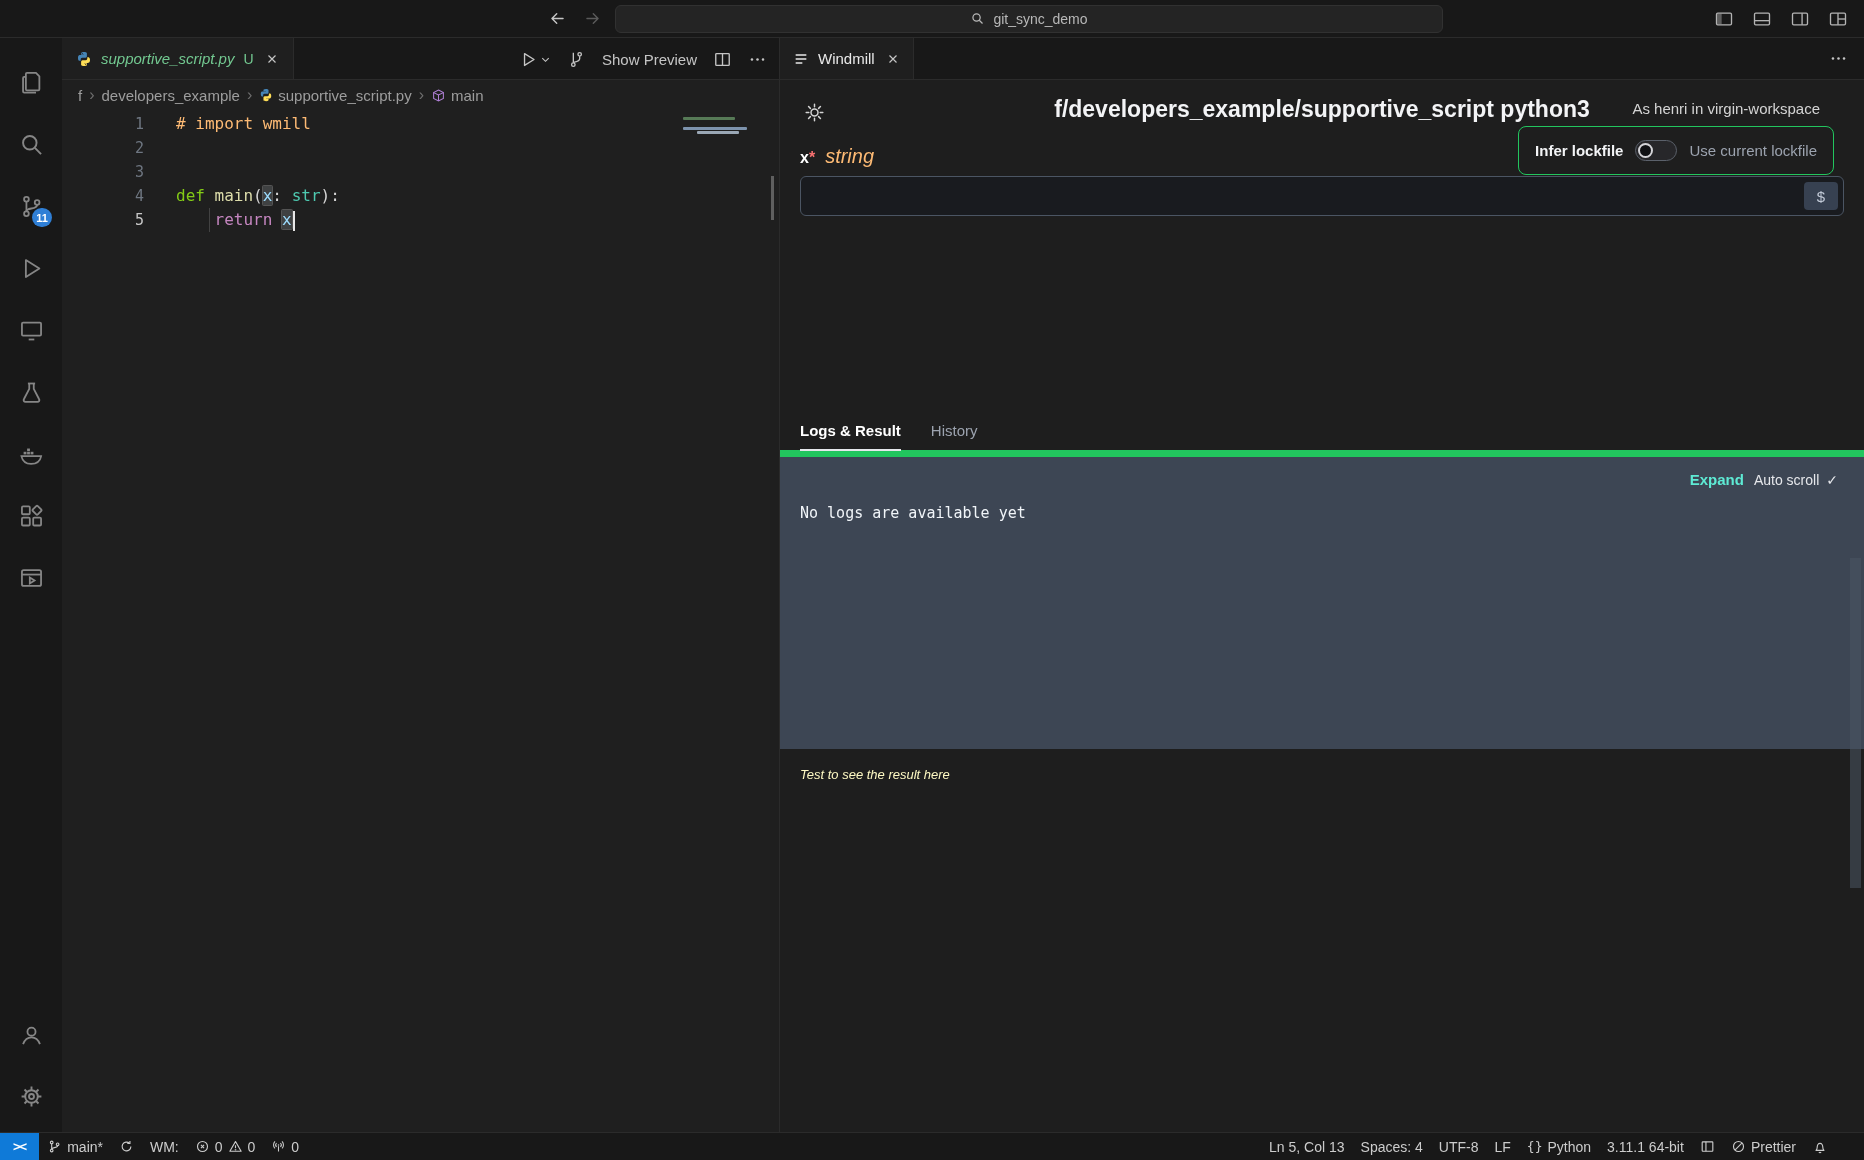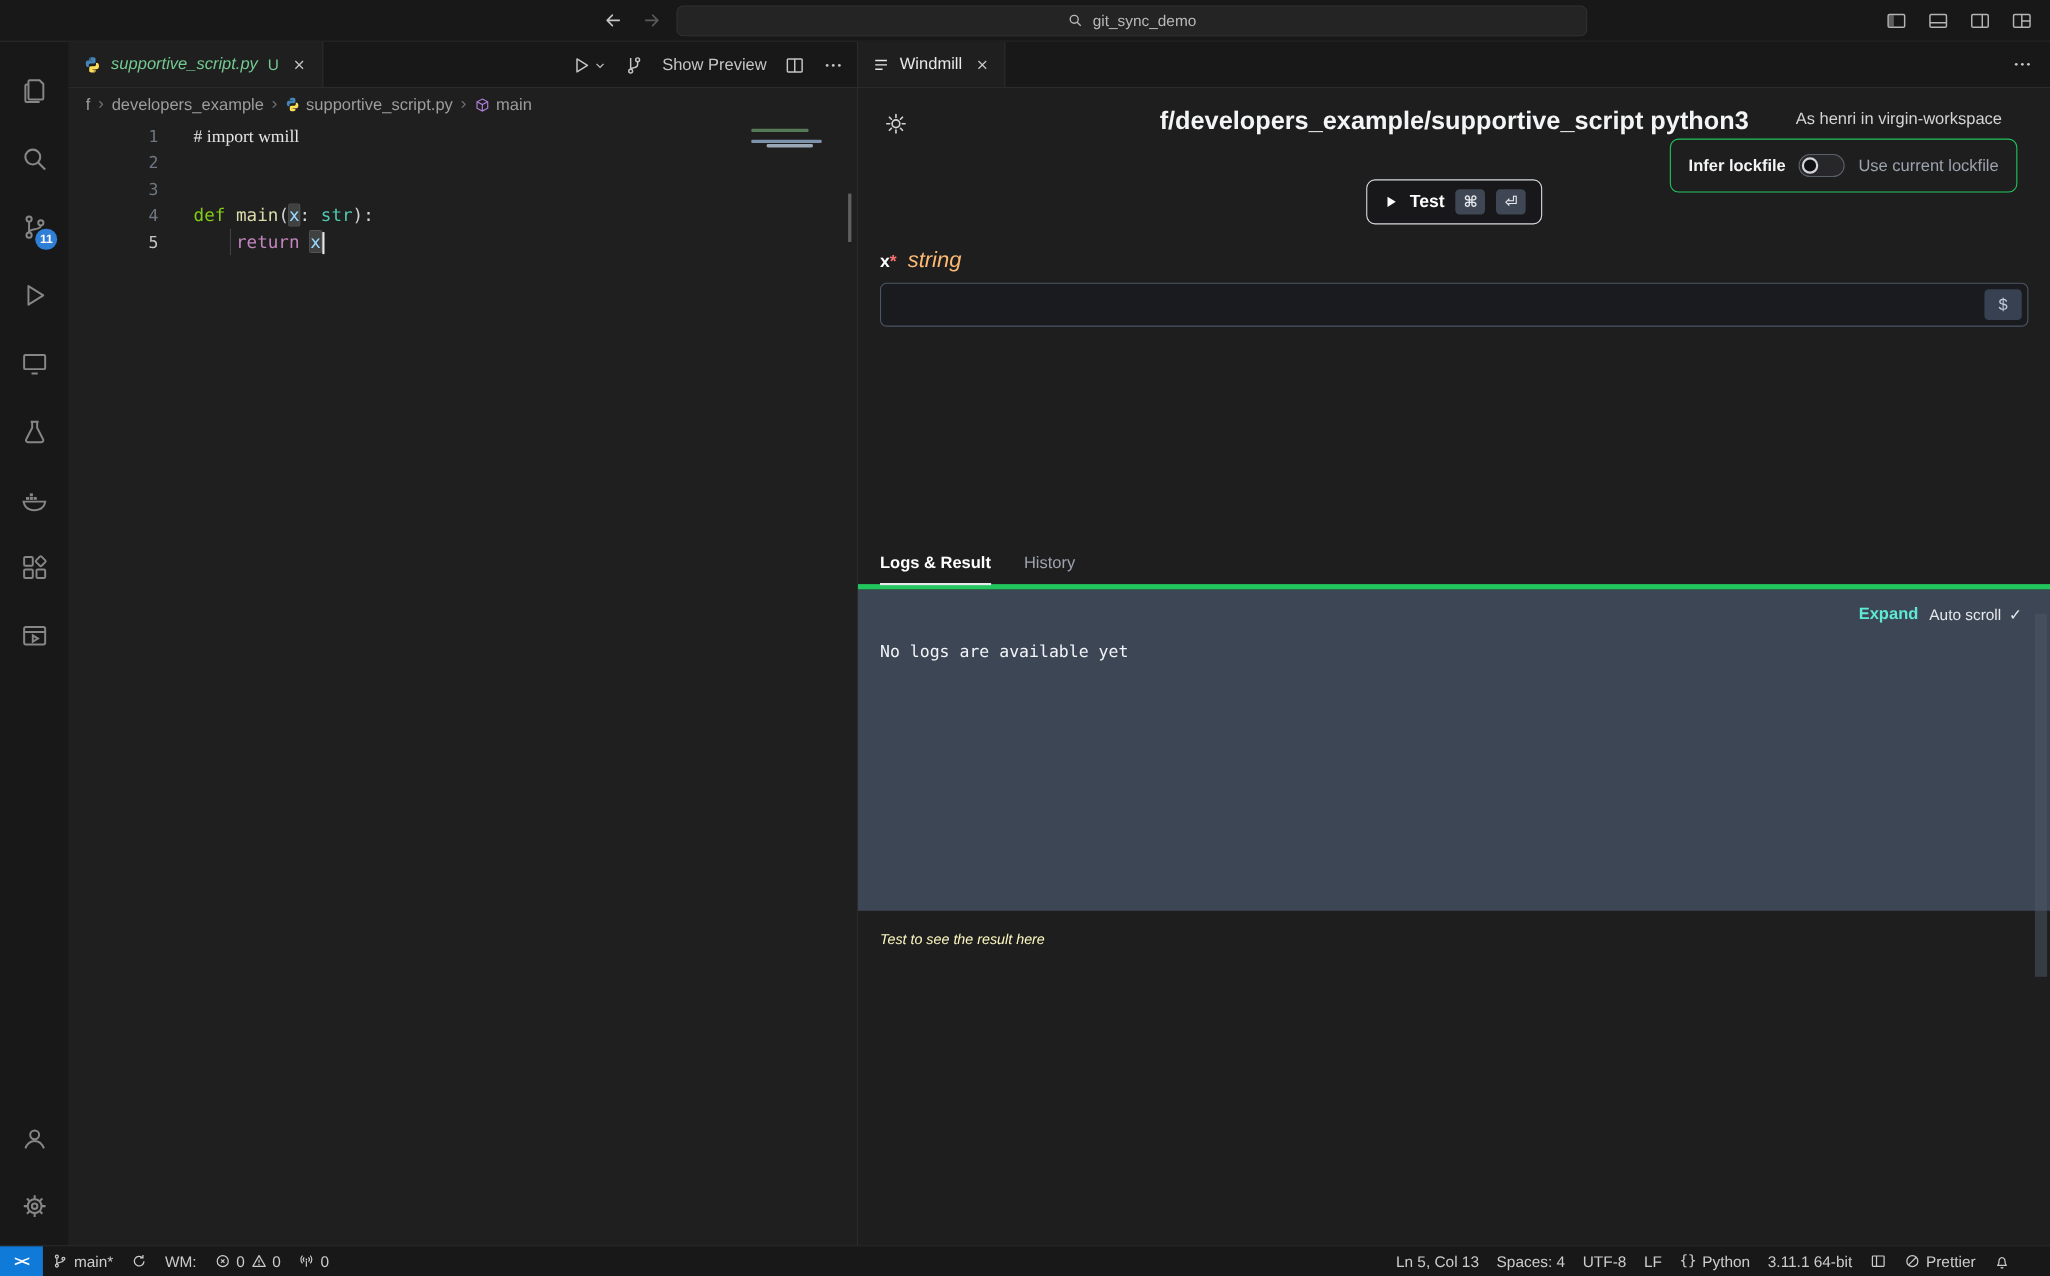--- a/index.html
+++ b/index.html
@@ -52,21 +52,21 @@
                 font-size:15px; color:#9d9d9d; }
   .bc-sep { color:#6e6e6e; font-size:16px; }
   .bc-item { cursor:pointer; display:flex; align-items:center; gap:5px; }
 
   .code-area { flex:1; position:relative; font-family:"DejaVu Sans Mono", monospace;
                font-size:16px; line-height:24px; padding-top:2px; }
   .code-row { display:flex; height:24px; }
   .gut { flex:0 0 114px; padding-right:32px; text-align:right; color:#6e7681; font-size:15px; }
   .gut.active { color:#c6c6c6; }
   .code-text { white-space:pre; color:#d4d4d4; }
-  .tok-comment { color:#e5e5e5;font-family:Liberation Serif, serif; }
+  .tok-comment { color:#fdba74; }
   .tok-kw { color:#84cc16; }
   .tok-fn { color:#dcdcaa; }
   .tok-param { color:#9cdcfe; }
   .tok-type { color:#4ec9b0; }
   .tok-ctrl { color:#c586c0; }
   .hl { background:rgba(90,93,94,.55); box-shadow:0 0 0 1px rgba(128,128,128,.55); border-radius:1px; }
   .cursor { display:inline-block; width:2px; height:20px; background:#e8e8e8;
             vertical-align:middle; margin-left:1px; }
   .indent-guide { position:absolute; left:147px; top:98px; width:1px; height:24px; background:#424242; }
 
@@ -112,21 +112,21 @@
                 border-radius:6px; background:#191b1f; }
   .input-wrap input { width:100%; height:100%; background:transparent; border:none; outline:none;
                       color:#ffffff; padding:0 52px 0 12px; font-size:15px;
                       font-family:"Liberation Sans", sans-serif; }
   .dollar-btn { position:absolute; right:5px; top:5px; bottom:5px; width:34px; background:#374151;
                 border-radius:4px; color:#c3cbd8; font-size:15px; display:flex; align-items:center;
                 justify-content:center; cursor:pointer; }
   .required { margin-top:6px; text-align:right; font-size:14px; color:#ef4444; }
 
   .wm-tabs { margin:206px -20px 0; padding:0 20px; display:flex; gap:30px;
-             border-bottom:5px solid #22c55e; }
+             border-bottom:7px solid #22c55e; }
   .wm-tab-item { padding-bottom:10px; font-size:15px; color:#9ca3af; cursor:pointer; }
   .wm-tab-item.active { color:#ffffff; font-weight:600; border-bottom:2px solid #e5e7eb; margin-bottom:-1px; }
 
   .logs-panel { margin:0 -20px; height:292px; background:#3d4654; padding:14px 26px 14px 20px; }
   .logs-toolbar { display:flex; justify-content:flex-end; align-items:center; gap:10px; color:#e5e7eb; }
   .logs-expand { font-size:15px; font-weight:bold; color:#5eead4; cursor:pointer; }
   .logs-autoscroll { font-size:14px; cursor:pointer; display:flex; align-items:center; gap:7px; }
   .logs-empty { margin-top:16px; font-family:"DejaVu Sans Mono", monospace; font-size:15px; color:#f1f5f9; }
 
   .result-area { padding:18px 0; font-size:13px; color:#fef9c3;font-style:italic; }
@@ -422,30 +422,20 @@
           <div class="wm-context">As henri in virgin-workspace</div>
           <div class="lockfile-box">
             <span class="lf-label">Infer lockfile</span>
             <span class="toggle">
                 <span class="knob"></span>
               </span>
             <span class="lf-sub">Use current lockfile</span>
           </div>
         </div>
 
-        <div class="test-row">
-          <button class="test-btn">
-            <svg width="15" height="15" viewBox="0 0 24 24" fill="currentColor">
-                <path d="M7 4.5l12 7.5-12 7.5z"></path>
-              </svg>
-            <span>Test</span>
-            <span class="key">⌘</span>
-            <span class="key">⏎</span>
-          </button>
-        </div>
 
         <div class="field-label">
           <span><span class="fl-name">x</span><span class="fl-star">*</span></span>
           <span class="fl-type">string</span>
         </div>
         <div class="input-wrap">
           <input type="text" value="" style="">
           <span class="dollar-btn">$</span>
         </div>
 

